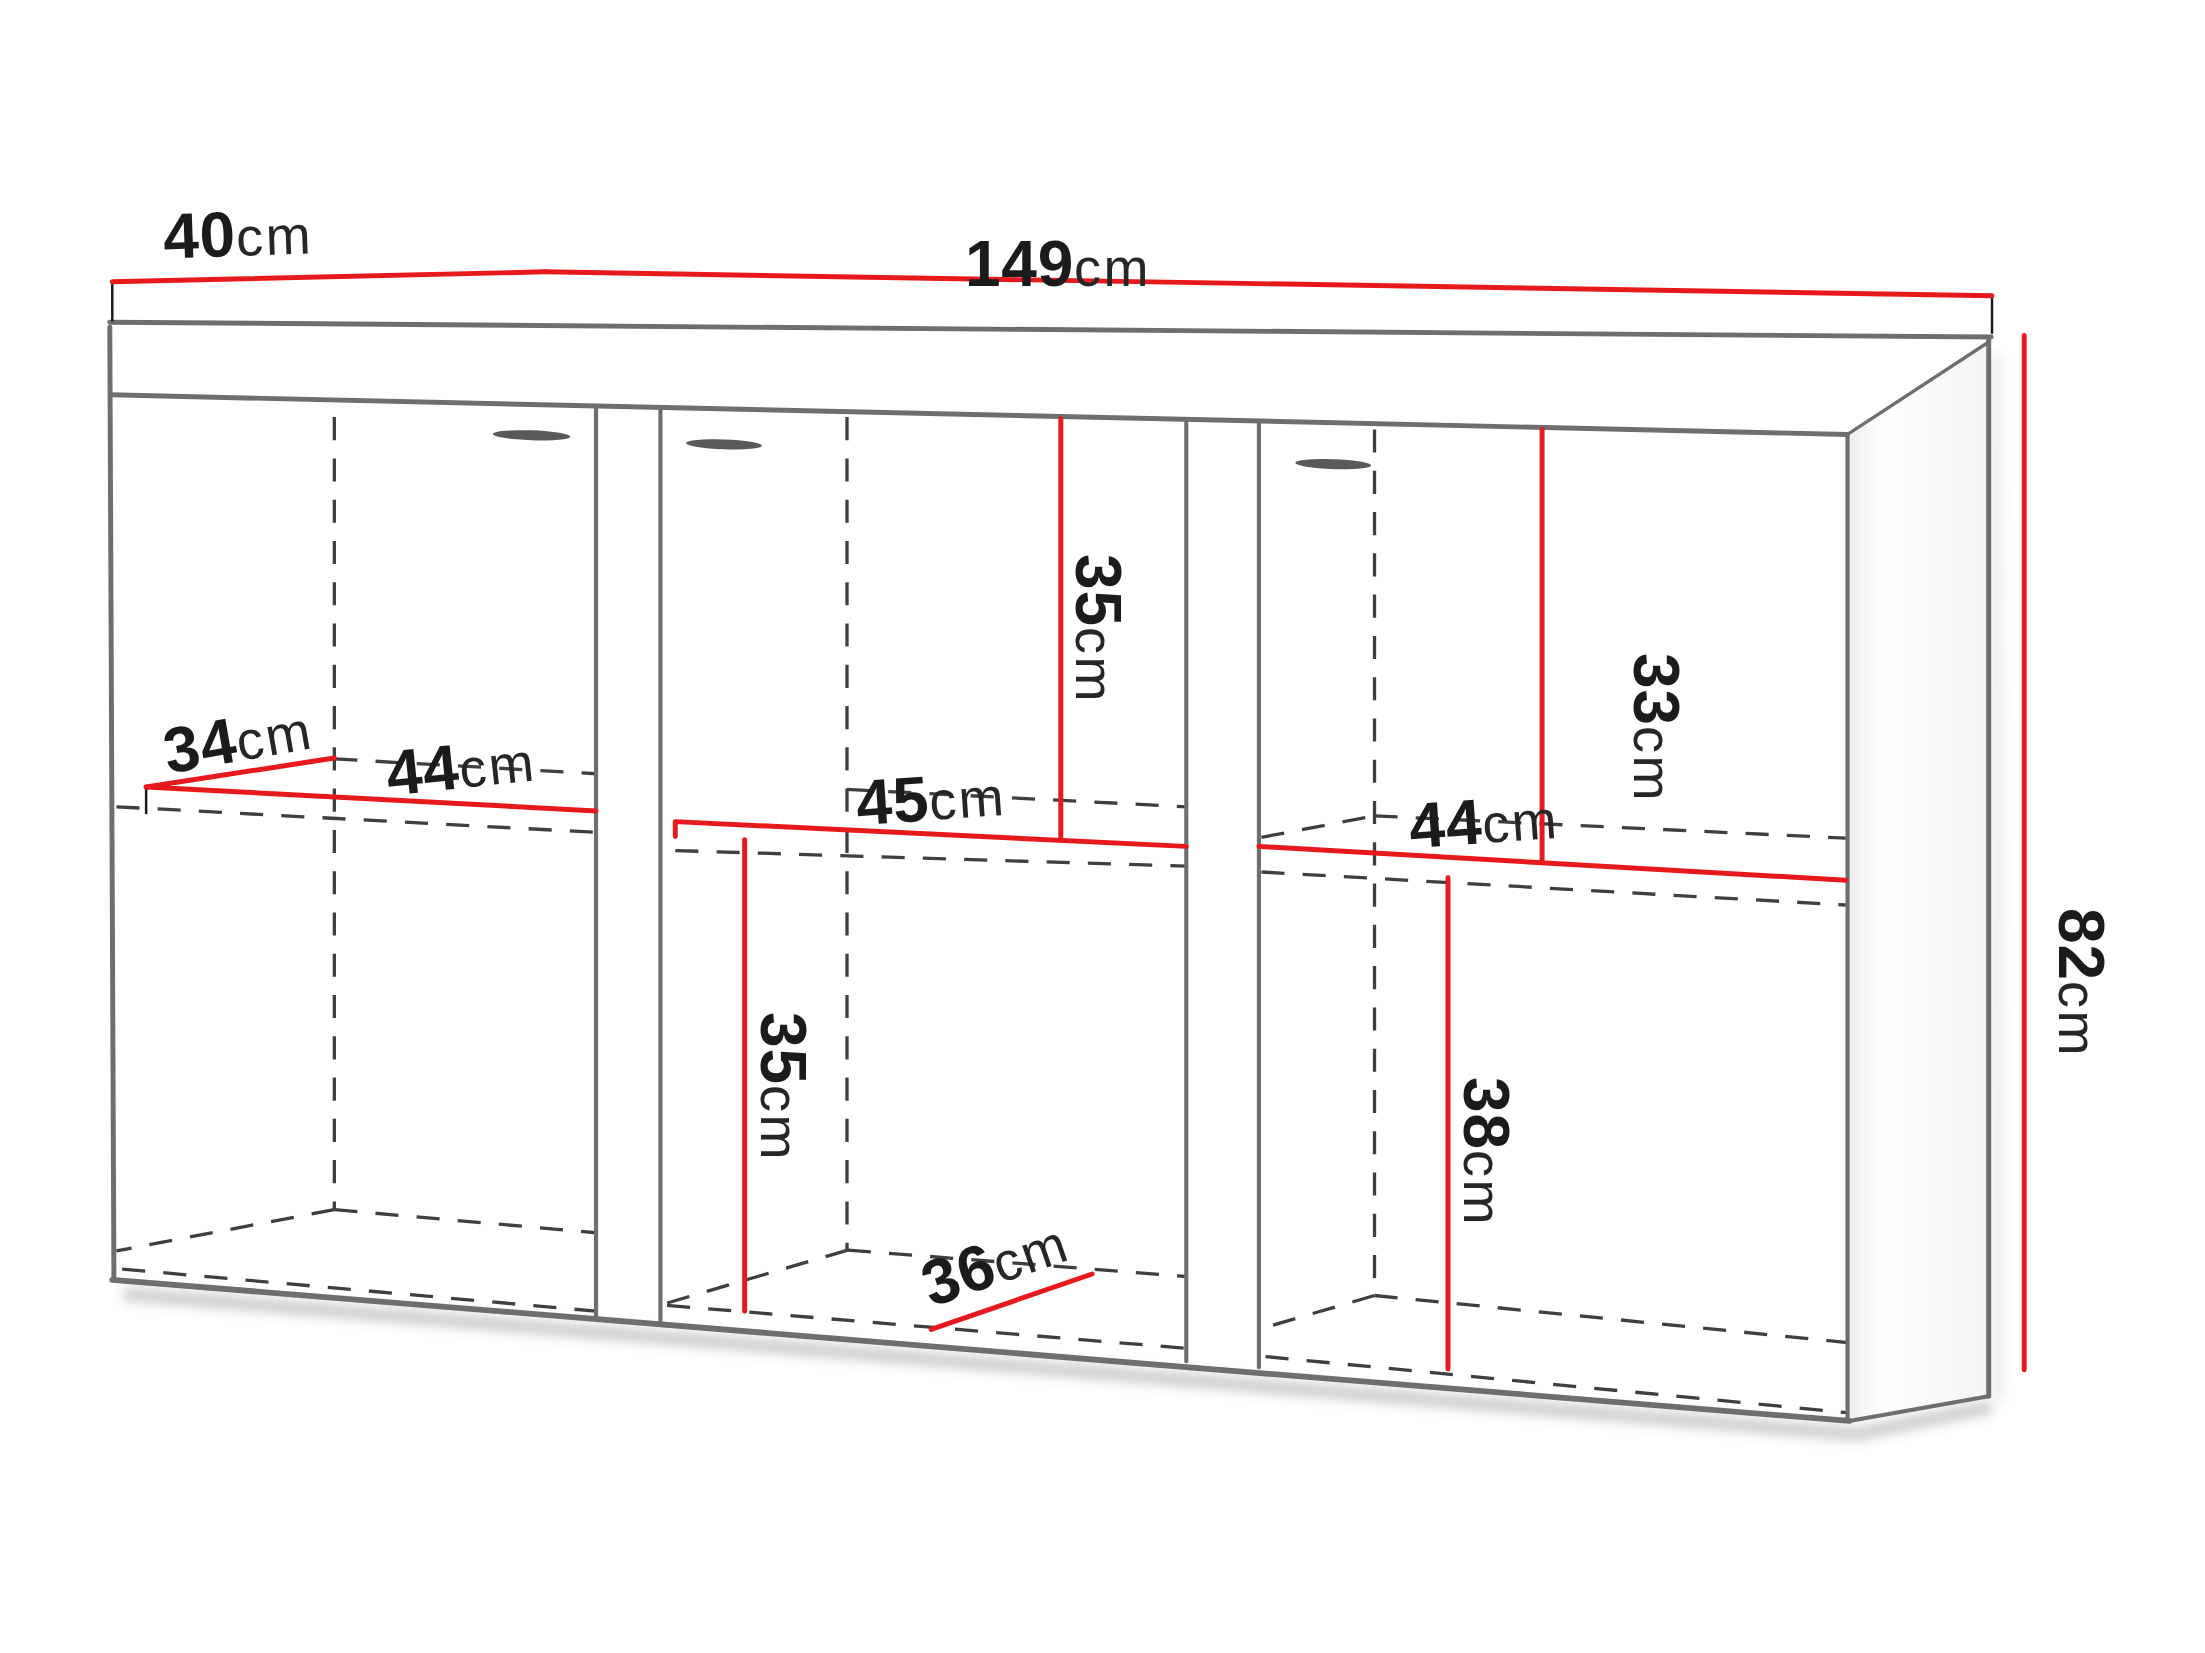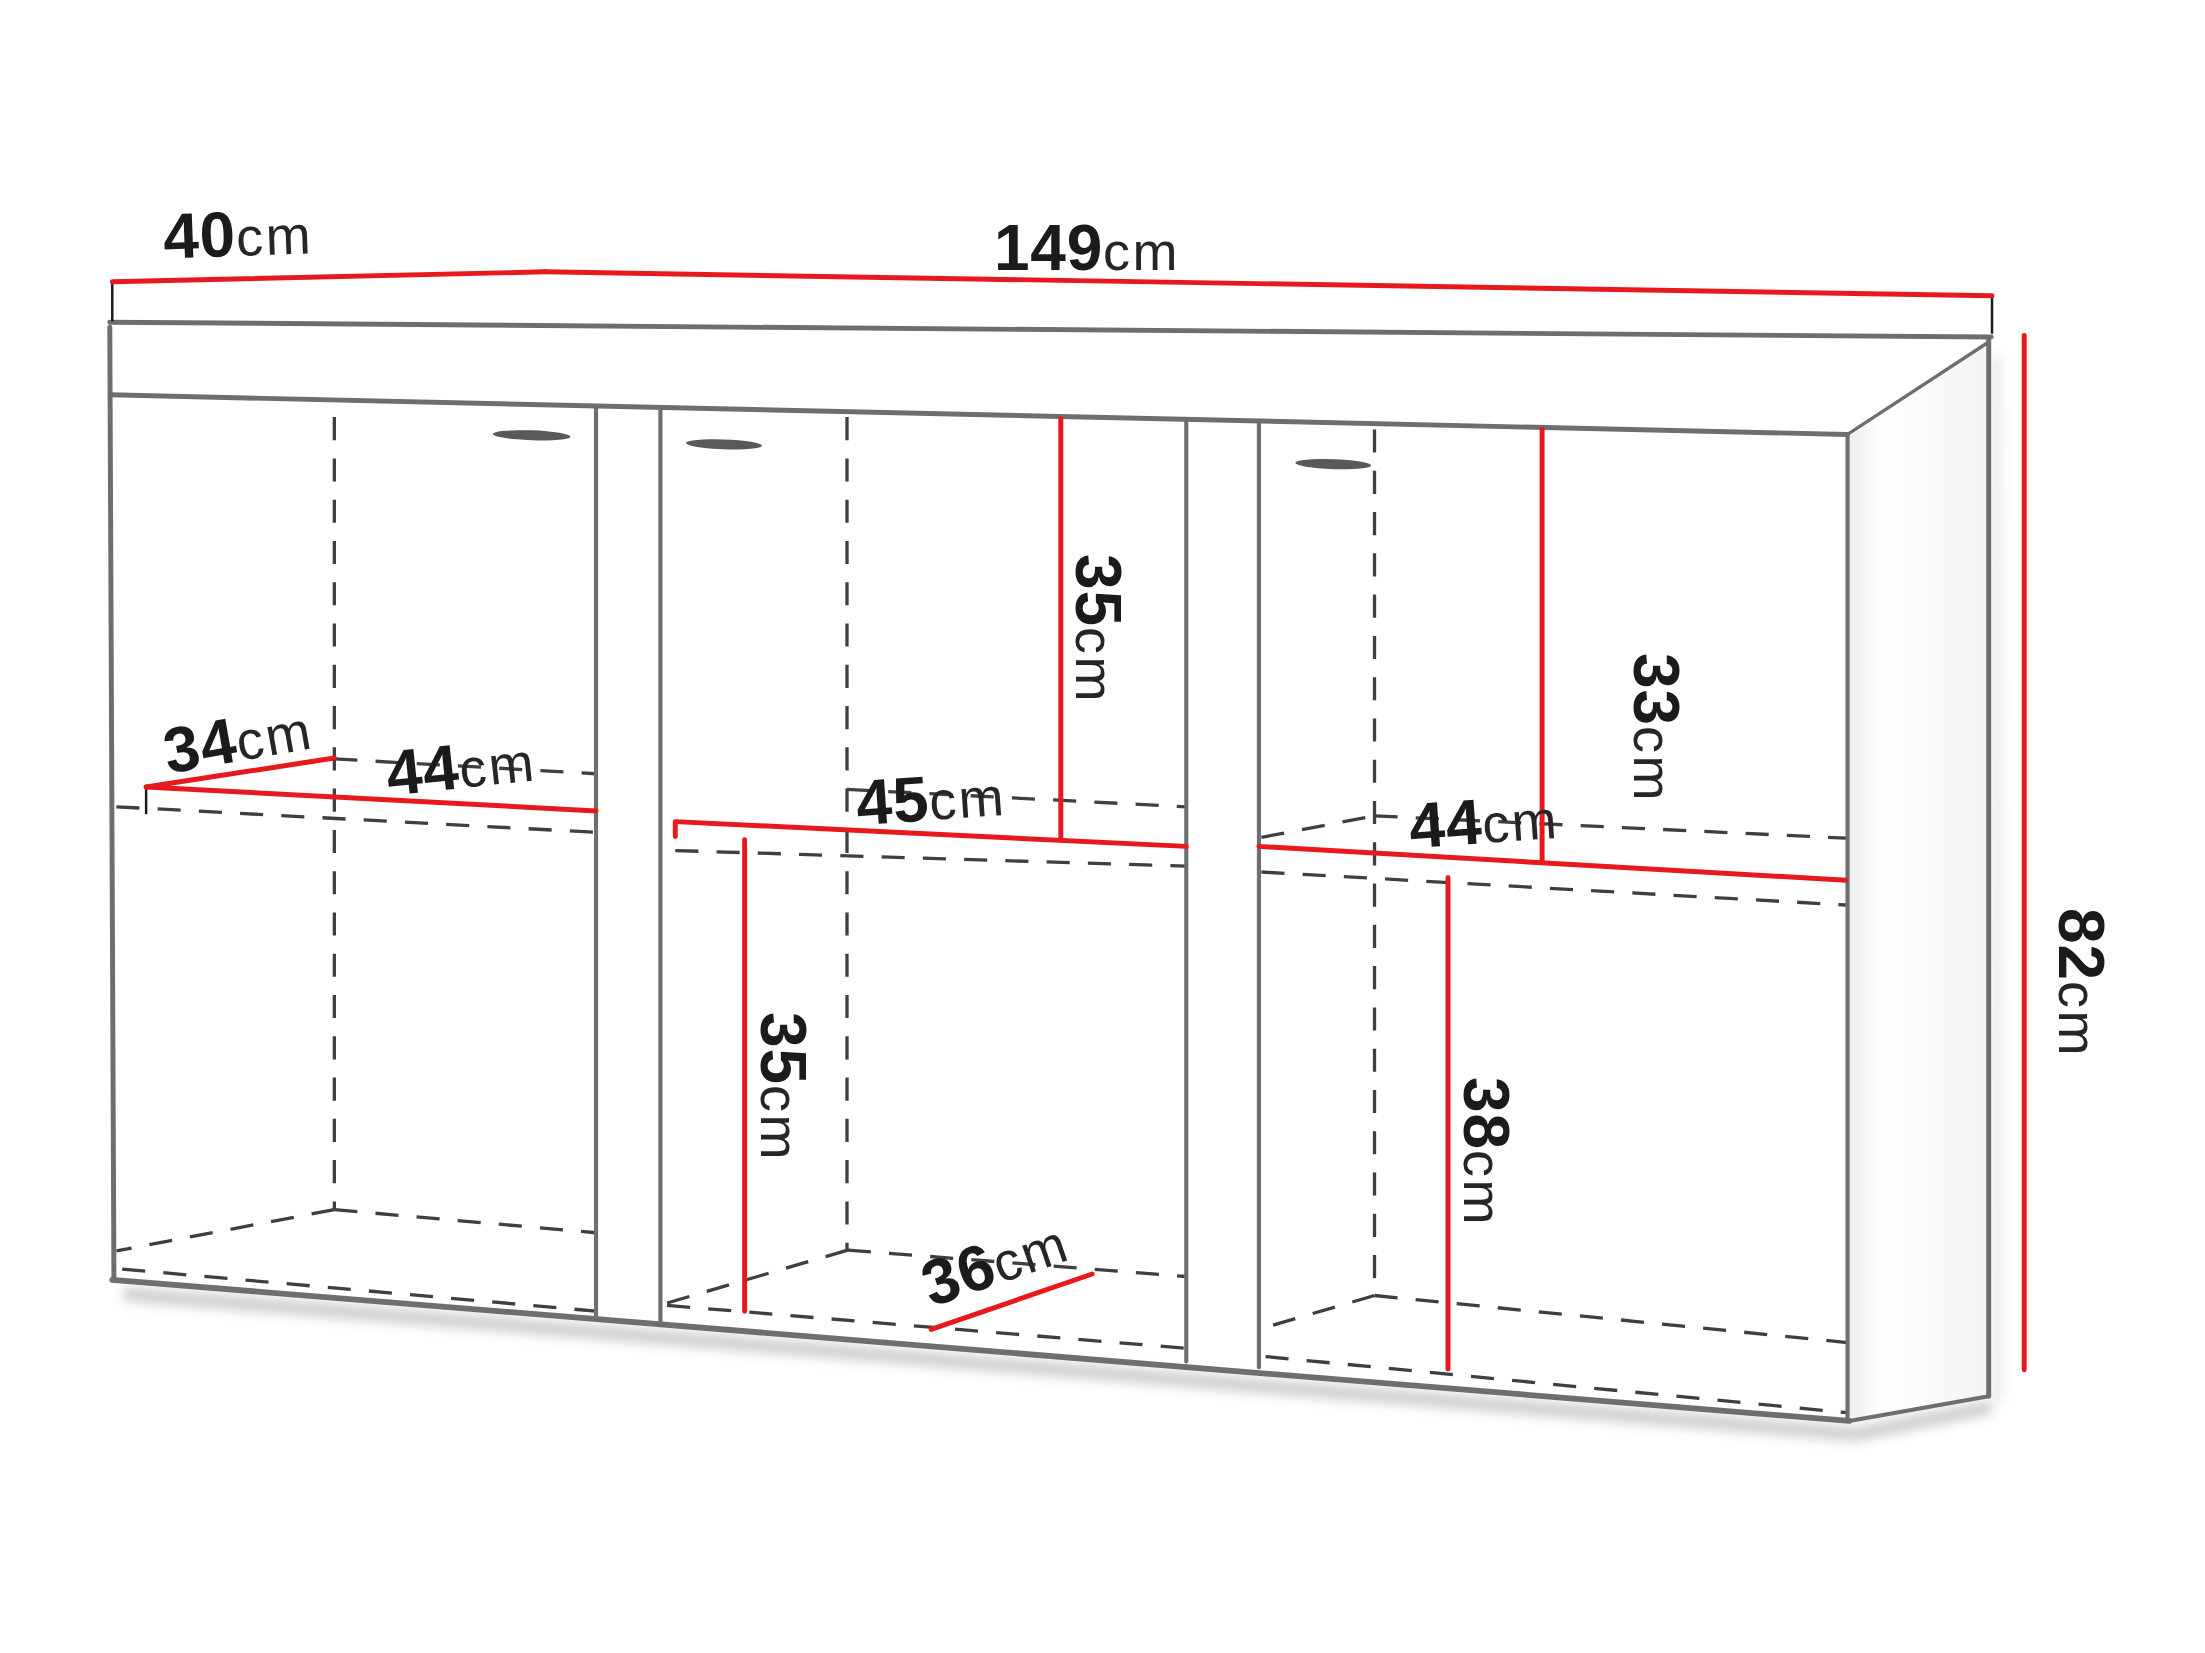--- a/index.html
+++ b/index.html
@@ -130,21 +130,21 @@
       <path d="M902,1017 L902,1588"></path>
       <path d="M1128,1610 L1323,1543"></path>
       <path d="M1754,1063 L1754,1658"></path>
     </g>
   </svg>
 
   <div class="dim" style="left:238px;top:234px;--r:-2deg;">
     <span class="num">40</span><span class="unit">cm</span>
   </div>
 
-  <div class="dim" style="left:1058px;top:248px;margin-left:29px;--r:0deg;">
+  <div class="dim" style="left:1058px;top:264px;--r:0deg;">
     <span class="num">149</span><span class="unit">cm</span>
   </div>
 
   <div class="dim" style="left:2081px;top:983px;--r:90deg;">
     <span class="num">82</span><span class="unit">cm</span>
   </div>
 
   <div class="dim" style="left:238px;top:739px;--r:-10deg;">
     <span class="num">34</span><span class="unit">cm</span>
   </div>

